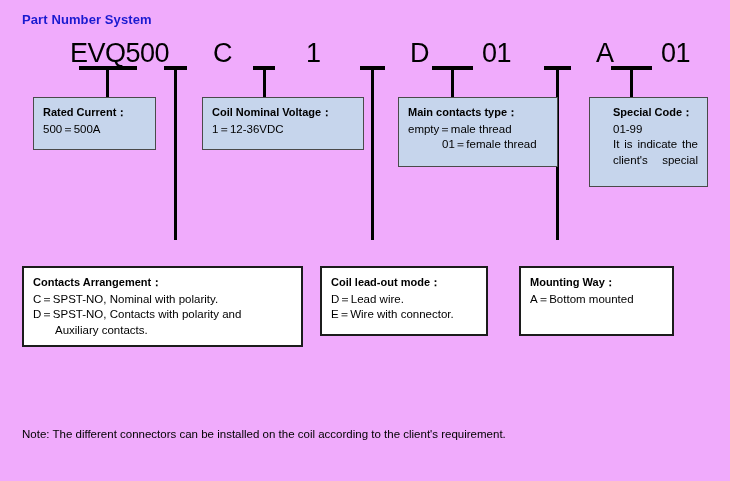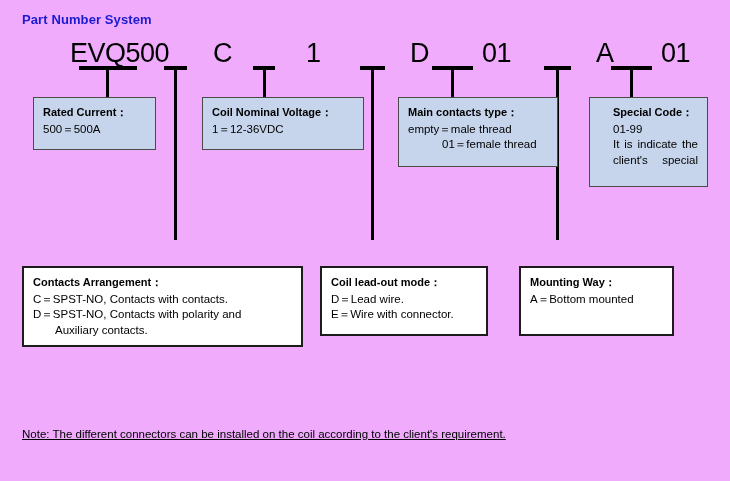--- a/index.html
+++ b/index.html
@@ -102,21 +102,20 @@
   }
 
   
   .note {
     position: absolute;
     left: 22px;
     top: 428px;
     font-size: 11.5px;
     color: #000000;
     white-space: nowrap;
-    text-decoration: underline;
   }
 </style>
 </head>
 <body>
 
 <div id="page">
 
   <div class="title">Part Number System</div>
 
   <div class="code-seg" style="left:22px; top:36px;">EVQ500</div>
@@ -172,21 +171,21 @@
 
   <div class="box blue" style="left:589px; top:97px; width:119px; height:90px;padding-left:23px;">
     <span class="hd">Special Code：</span>
     <span class="ln">01-99</span>
     <span class="just">It is indicate the</span>
     <span class="just">client's special</span>
   </div>
 
   <div class="box white" style="left:22px; top:240px; width:281px; height:81px;">
     <span class="hd">Contacts Arrangement：</span>
-    <span class="ln">C＝SPST-NO, Contacts with contacts.</span>
+    <span class="ln">C＝SPST-NO, Nominal with polarity.</span>
     <span class="ln">D＝SPST-NO, Contacts with polarity and</span>
     <span class="ln indent-sm">Auxiliary contacts.</span>
   </div>
 
   <div class="box white" style="left:320px; top:240px; width:168px; height:70px;">
     <span class="hd">Coil lead-out mode：</span>
     <span class="ln">D＝Lead wire.</span>
     <span class="ln">E＝Wire with connector.</span>
   </div>
 

